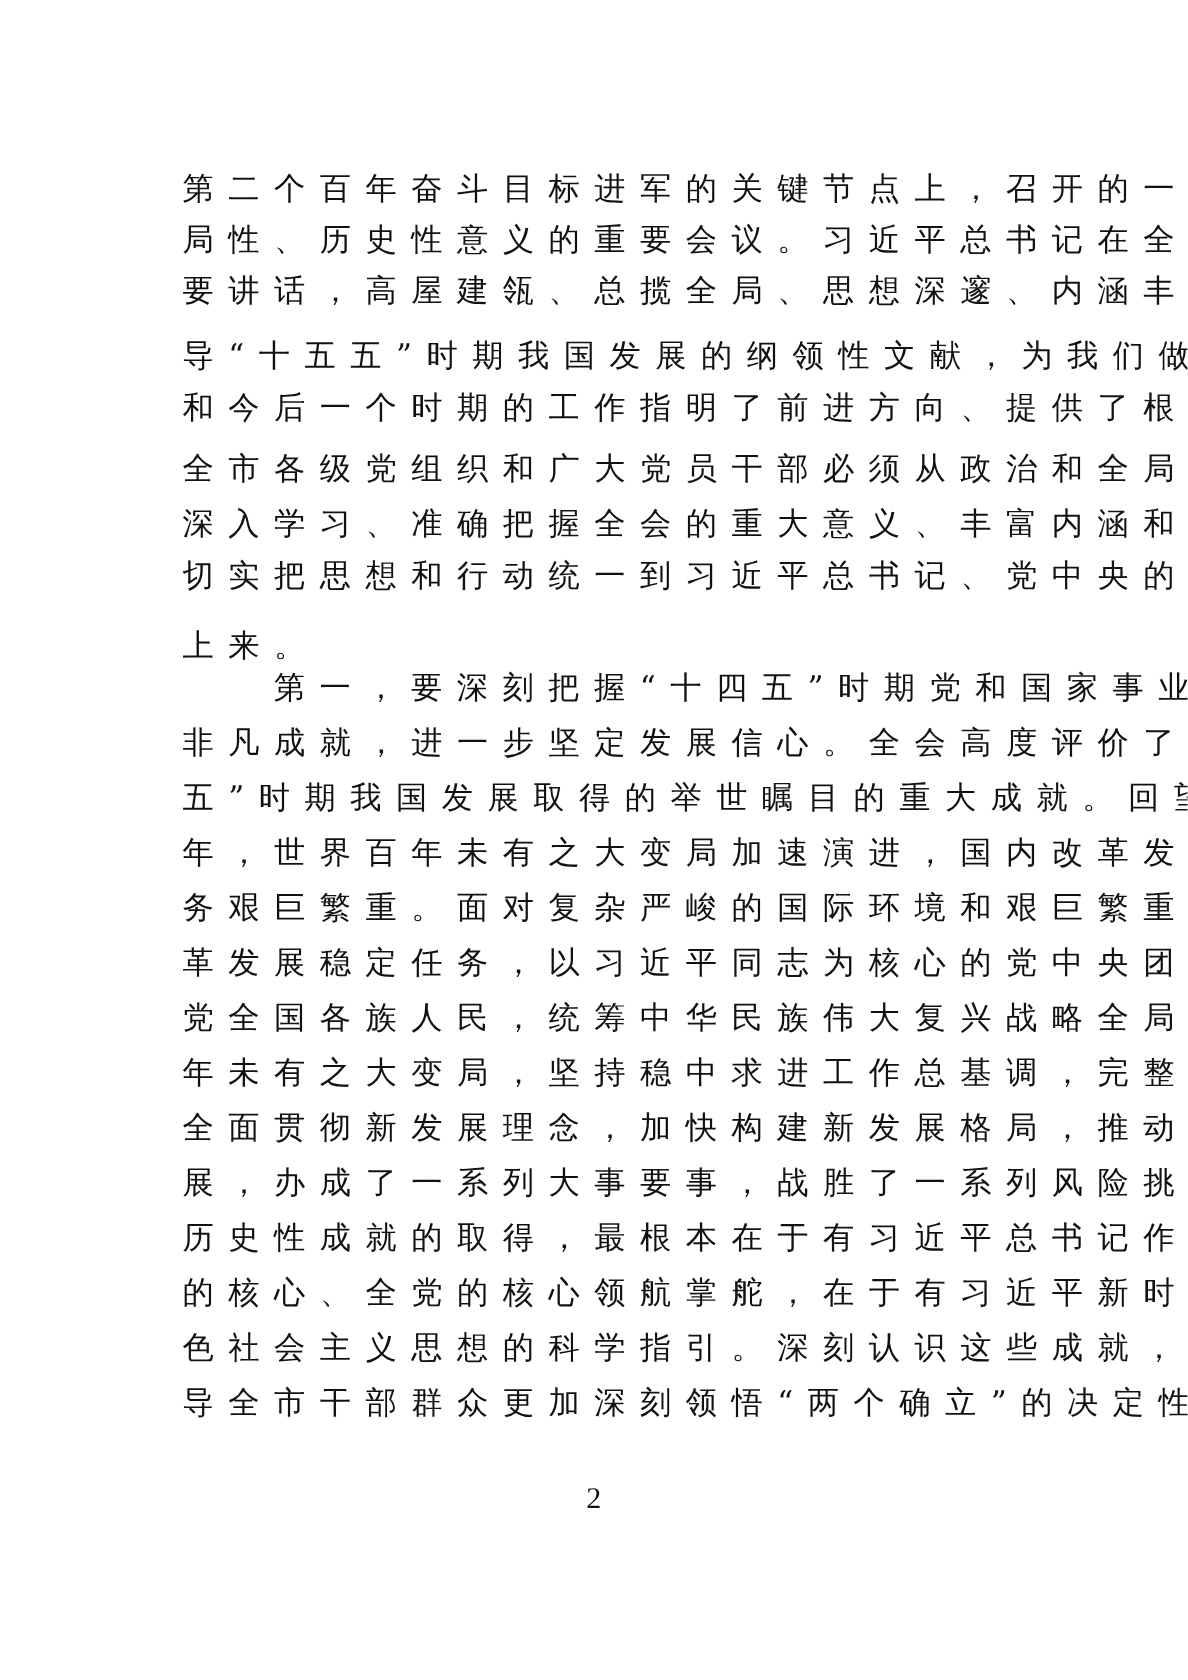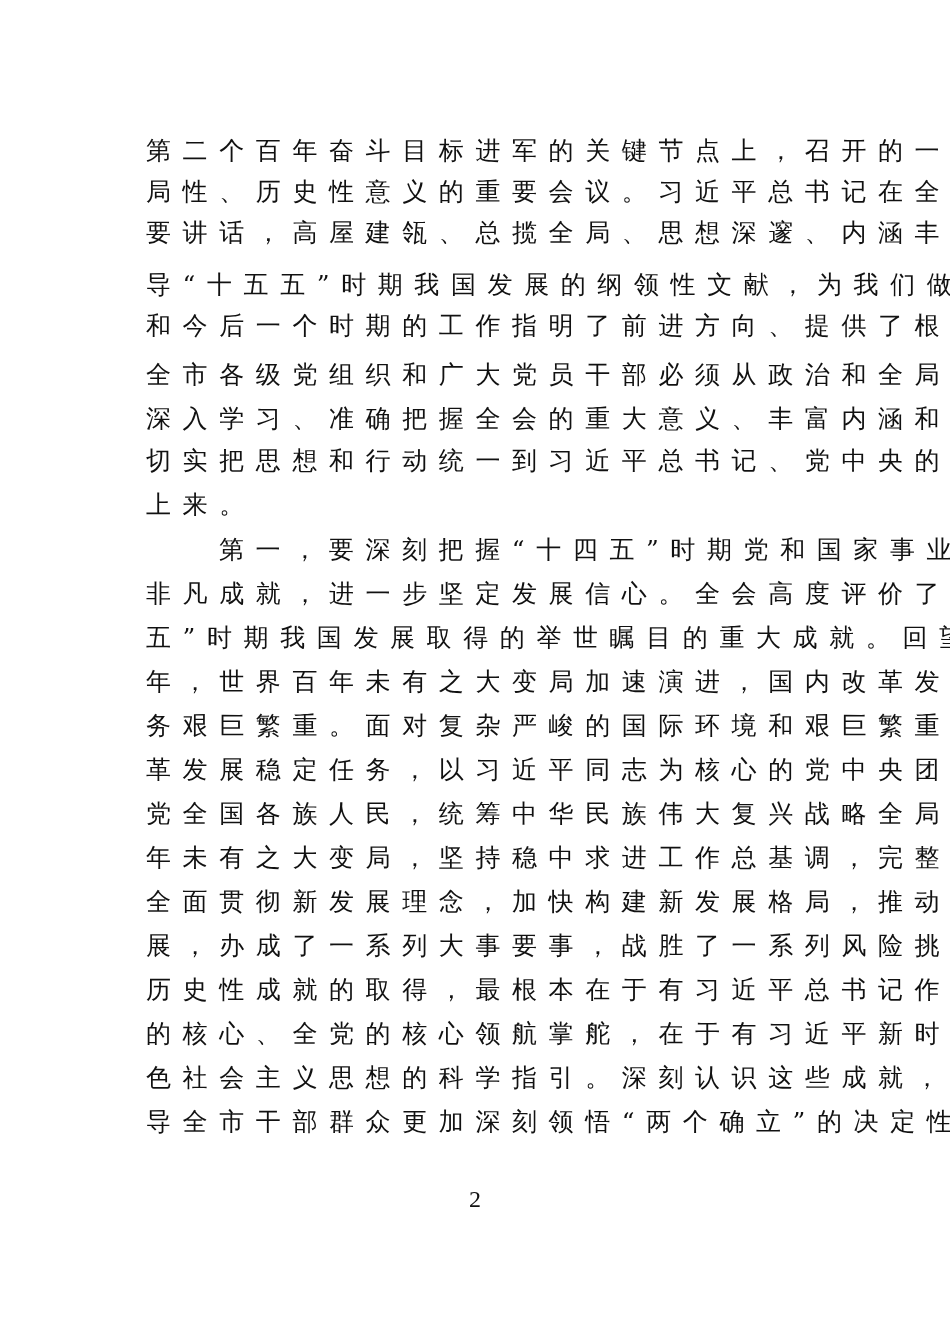--- a/index.html
+++ b/index.html
@@ -33,21 +33,21 @@
 
 <div class="page">
   <div class="line" style="top:130px">第二个百年奋斗目标进军的关键节点上，召开的一次具有全</div>
   <div class="line" style="top:171px">局性、历史性意义的重要会议。习近平总书记在全会上的重</div>
   <div class="line" style="top:212px">要讲话，高屋建瓴、总揽全局、思想深邃、内涵丰富，是指</div>
   <div class="line" style="top:264px">导“十五五”时期我国发展的纲领性文献，为我们做好当前</div>
   <div class="line" style="top:305px">和今后一个时期的工作指明了前进方向、提供了根本遵循。</div>
   <div class="line" style="top:354px">全市各级党组织和广大党员干部必须从政治和全局的高度，</div>
   <div class="line" style="top:398px">深入学习、准确把握全会的重大意义、丰富内涵和精神实质</div>
   <div class="line" style="top:440px">切实把思想和行动统一到习近平总书记、党中央的决策部署</div>
-  <div class="line" style="top:484px">上来。</div>
+  <div class="line" style="top:496px">上来。</div>
   <div class="line indent" style="top:529px">第一，要深刻把握“十四五”时期党和国家事业取得的</div>
   <div class="line" style="top:573px">非凡成就，进一步坚定发展信心。全会高度评价了“十四</div>
   <div class="line" style="top:617px">五”时期我国发展取得的举世瞩目的重大成就。回望过去几</div>
   <div class="line" style="top:661px">年，世界百年未有之大变局加速演进，国内改革发展稳定任</div>
   <div class="line" style="top:705px">务艰巨繁重。面对复杂严峻的国际环境和艰巨繁重的国内改</div>
   <div class="line" style="top:749px">革发展稳定任务，以习近平同志为核心的党中央团结带领全</div>
   <div class="line" style="top:793px">党全国各族人民，统筹中华民族伟大复兴战略全局和世界百</div>
   <div class="line" style="top:837px">年未有之大变局，坚持稳中求进工作总基调，完整、准确、</div>
   <div class="line" style="top:881px">全面贯彻新发展理念，加快构建新发展格局，推动高质量发</div>
   <div class="line" style="top:925px">展，办成了一系列大事要事，战胜了一系列风险挑战。这些</div>

